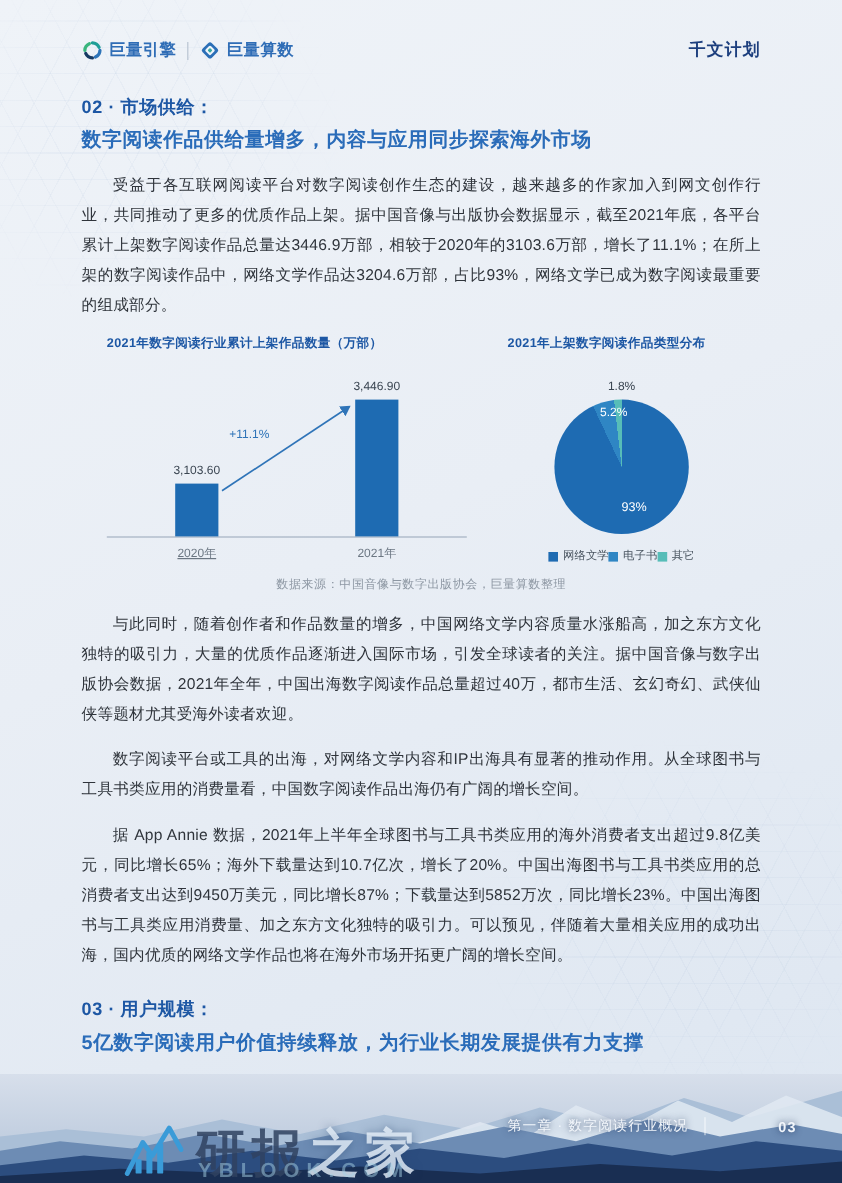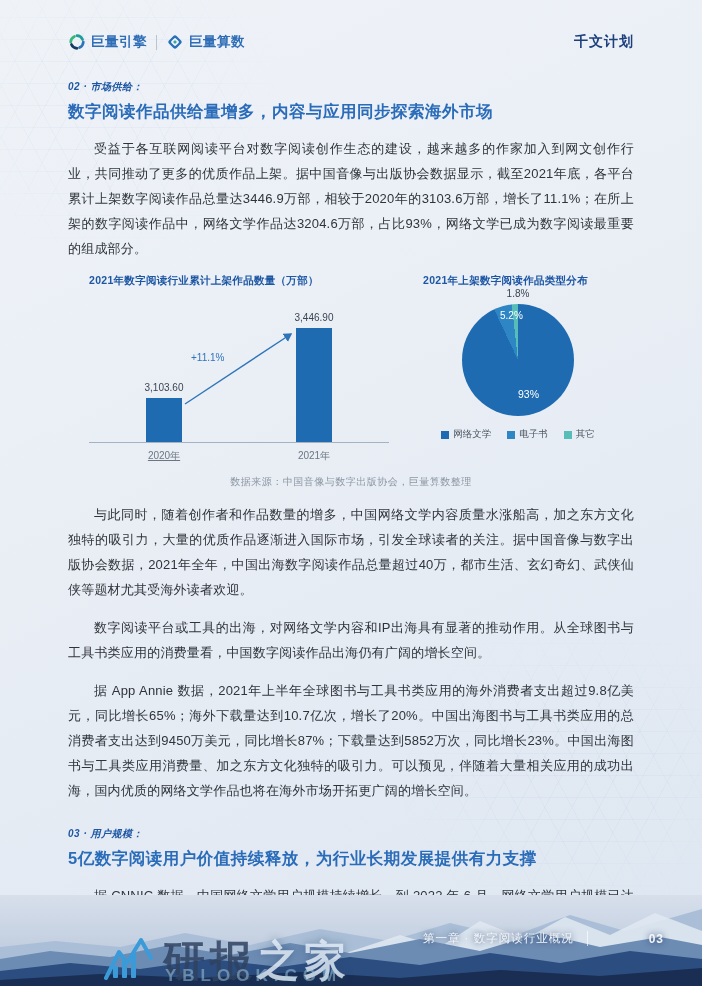--- a/index.html
+++ b/index.html
@@ -20,21 +20,21 @@
   .content{position:absolute;left:68px;right:68px;top:0;}
 
   
   .hdr{display:flex;justify-content:space-between;align-items:center;margin-top:30px;height:24px;}
   .hdr-left{display:flex;align-items:center;gap:9px;}
   .brand{display:flex;align-items:center;gap:5px;font-weight:bold;font-size:13.5px;color:var(--brand-blue,#2f6db6);letter-spacing:.5px;}
   .hdr-divider{width:1px;height:15px;background:#b9c4d2;}
   .program{font-size:14px;font-weight:bold;color:var(--navy,#1d3f7e);letter-spacing:1px;}
 
   
-  .kicker{margin-top:26px;font-size:10px;font-weight:bold;color:var(--kicker-blue,#1d57a4);letter-spacing:.5px;font-style:italic;}
+  .kicker{margin-top:26px;font-size:15px;font-weight:bold;color:var(--kicker-blue,#1d57a4);letter-spacing:.5px;}
   .sec-title{margin-top:7px;font-size:16.5px;font-weight:bold;color:var(--subtitle-blue,#2a6cb9);letter-spacing:.5px;}
 
   .para{font-size:13px;line-height:25px;color:var(--body-text,#2f343b);
         text-align:justify;text-indent:2em;letter-spacing:.2px;}
 
   
   .charts-row{margin-top:12px;display:flex;justify-content:center;gap:34px;}
   .chart-title{font-size:10.5px;font-weight:bold;color:var(--kicker-blue,#1d57a4);text-align:left;letter-spacing:.3px;}
   .bar-chart{width:300px;}
   .bc-plot{position:relative;height:130px;margin-top:24px;border-bottom:1px solid #a4b2c2;}
@@ -42,27 +42,27 @@
   .bar-col.c0{left:57px;}.bar-col.c1{left:207px;}
   .bar-value{font-size:10px;color:#3a4551;white-space:nowrap;margin-bottom:5px;}
   .bar{width:36px;background:var(--bar-blue,#1e6bb2);}
   .bc-arrow{position:absolute;left:0;top:0;pointer-events:none;}
   .growth-label{position:absolute;left:102px;top:40px;font-size:10px;color:#2f74b8;}
   .bc-xlabels{position:relative;height:18px;margin-top:6px;}
   .bc-xlabel{position:absolute;top:0;transform:translateX(-50%);font-size:10px;color:#6b7682;}
   .bc-xlabel.c0{left:75px;text-decoration:underline;}.bc-xlabel.c1{left:225px;}
 
   .pie-chart{width:190px;}
-  .pie-toplabel{margin-top:0;text-align:center;font-size:10px;color:#3a4551;height:14px;}
+  .pie-toplabel{margin-top:24px;text-align:center;font-size:10px;color:#3a4551;height:14px;}
   .pie-wrap{position:relative;width:112px;height:112px;margin:2px auto 0;}
   .pie{width:112px;height:112px;border-radius:50%;}
   .pie-lbl{position:absolute;font-size:10px;color:#fff;}
   .pie-lbl.big{left:56px;top:84px;font-size:10.5px;}
   .pie-lbl.mid{left:38px;top:6px;}
-  .legend{display:flex;justify-content:center;gap:16px;margin-top:12px;}
+  .legend{display:flex;justify-content:center;margin-top:12px;}
   .legend-item{display:flex;align-items:center;gap:4px;font-size:9.5px;color:#4a5560;}
   .legend-swatch{width:8px;height:8px;display:inline-block;}
 
   .data-source{margin-top:8px;text-align:center;font-size:10px;color:var(--muted,#8d97a3);letter-spacing:.5px;}
 
   
   .footer{position:absolute;left:0;right:0;bottom:0;height:91px;}
   .footer svg.scene{display:block;}
   .footer-caption{position:absolute;right:38px;top:36px;display:flex;align-items:center;gap:13px;
       color:#f2f6fb;text-shadow:0 0 6px rgba(20,40,80,.8);}

